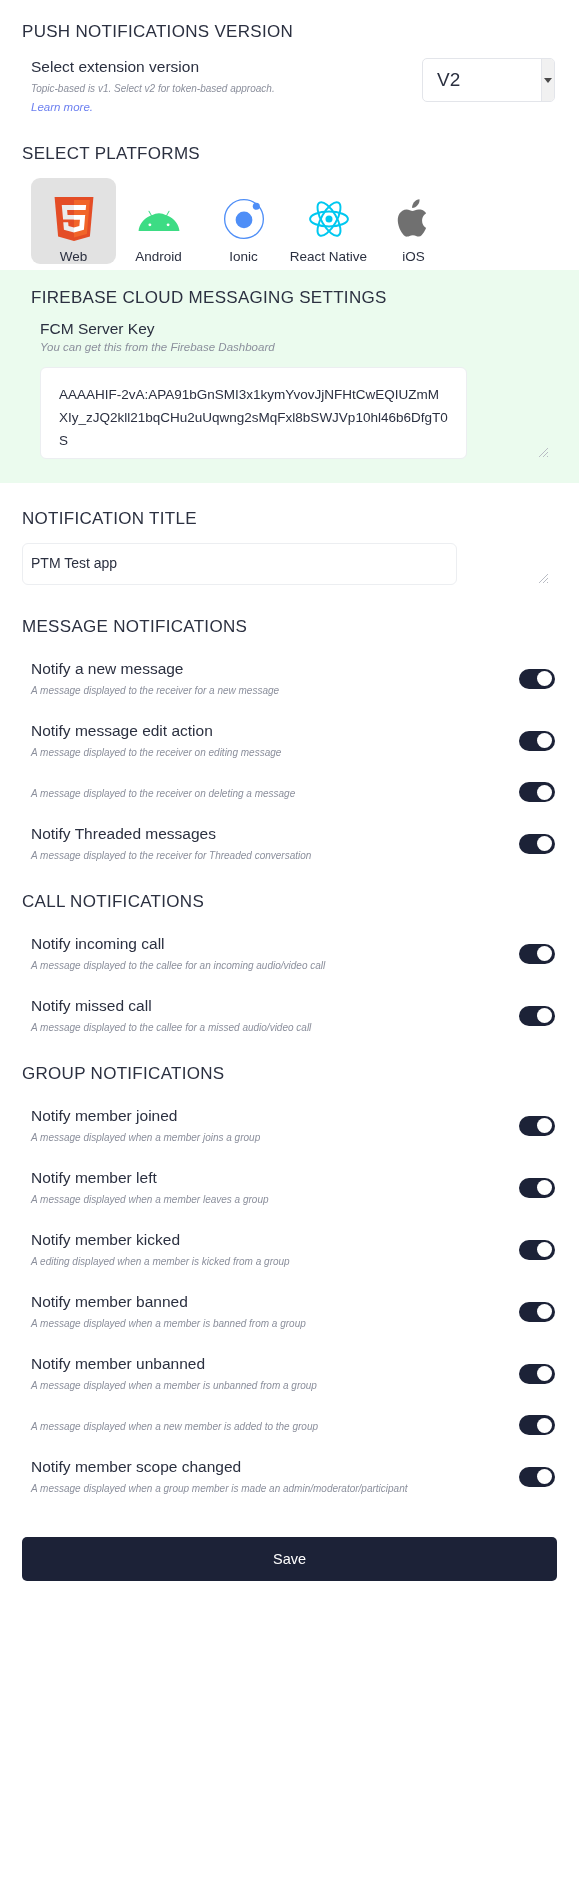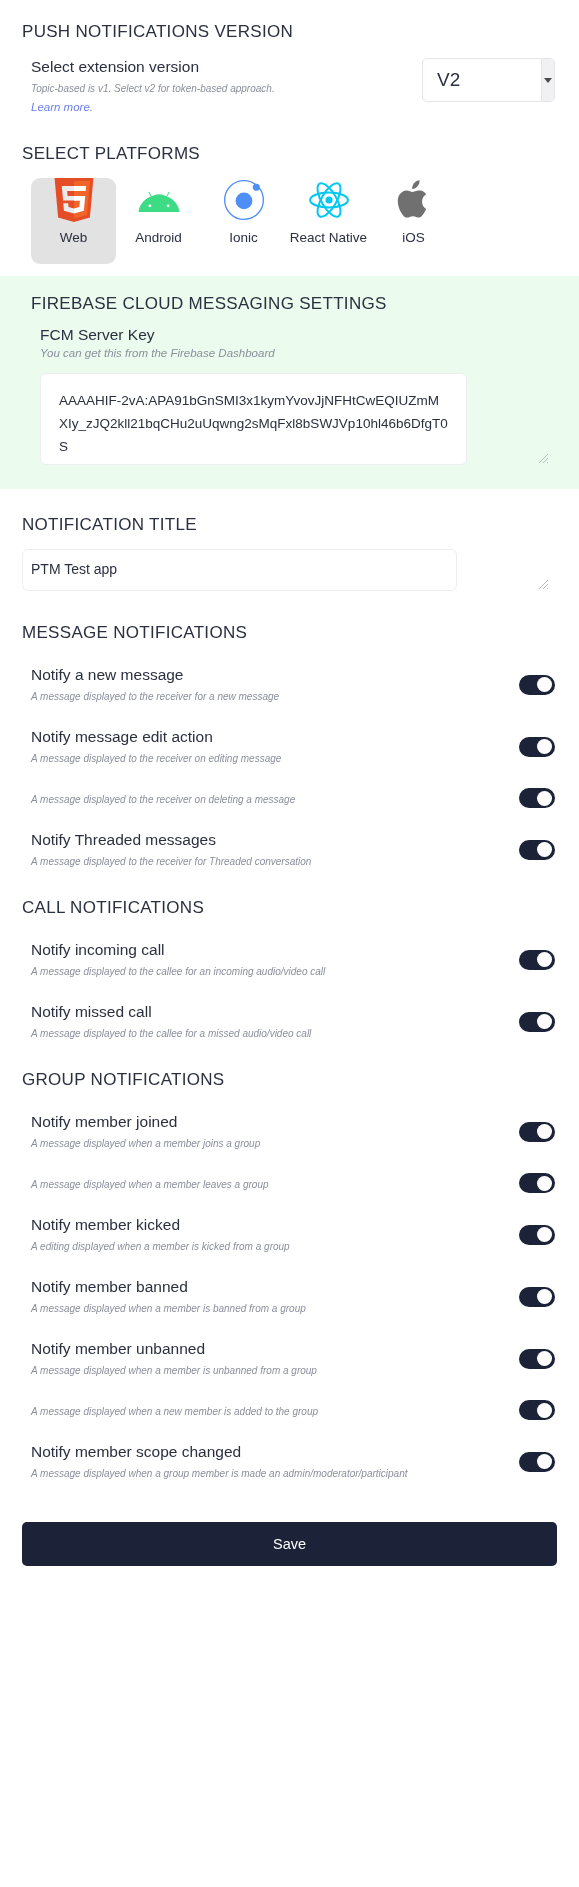--- a/index.html
+++ b/index.html
@@ -95,32 +95,32 @@
     padding: 14px 0 0 31px;
     gap: 0;
   }
   .platform {
     width: 85px;
     height: 86px;
     border-radius: 9px;
     display: flex;
     flex-direction: column;
     align-items: center;
-    justify-content: flex-start;
+    justify-content: flex-end;
     gap: 8px;
     cursor: pointer;
   }
   .platform.selected { background: #e2e2e2; }
   .platform .pi { width: 44px; height: 44px; display: block; }
   .platform .pname { font-size: 13.5px; color: #2b3040; }
 
   
   .fcm-panel {
     background: #ebfbee;
-    margin-top: 12px;
+    margin-top: 6px;
     padding: 18px 0 20px 0;
   }
   .fcm-inner { padding: 0 24px 0 31px; }
   .fcm-head { font-size: 15.5px; color: #2b3040; margin-top: 12px; }
   .fcm-sub {
     font-size: 11.5px; font-style: italic; color: #8b8f9c;
     margin-top: 3px;
   }
   .fcm-ta-wrap { position: relative; margin-top: 14px; }
   .fcm-textarea {
@@ -388,20 +388,21 @@
         <div class="lbl-main">Notify member joined</div>
         <div class="lbl-sub">A message displayed when a member joins a group</div>
       </div>
       <div class="toggle-switch">
           <span class="knob"></span>
         </div>
     </div>
 
     <div class="toggle-row">
       <div class="toggle-left">
+        <div class="lbl-main">Notify member left</div>
         <div class="lbl-sub">A message displayed when a member leaves a group</div>
       </div>
       <div class="toggle-switch">
           <span class="knob"></span>
         </div>
     </div>
 
     <div class="toggle-row">
       <div class="toggle-left">
         <div class="lbl-main">Notify member kicked</div>

